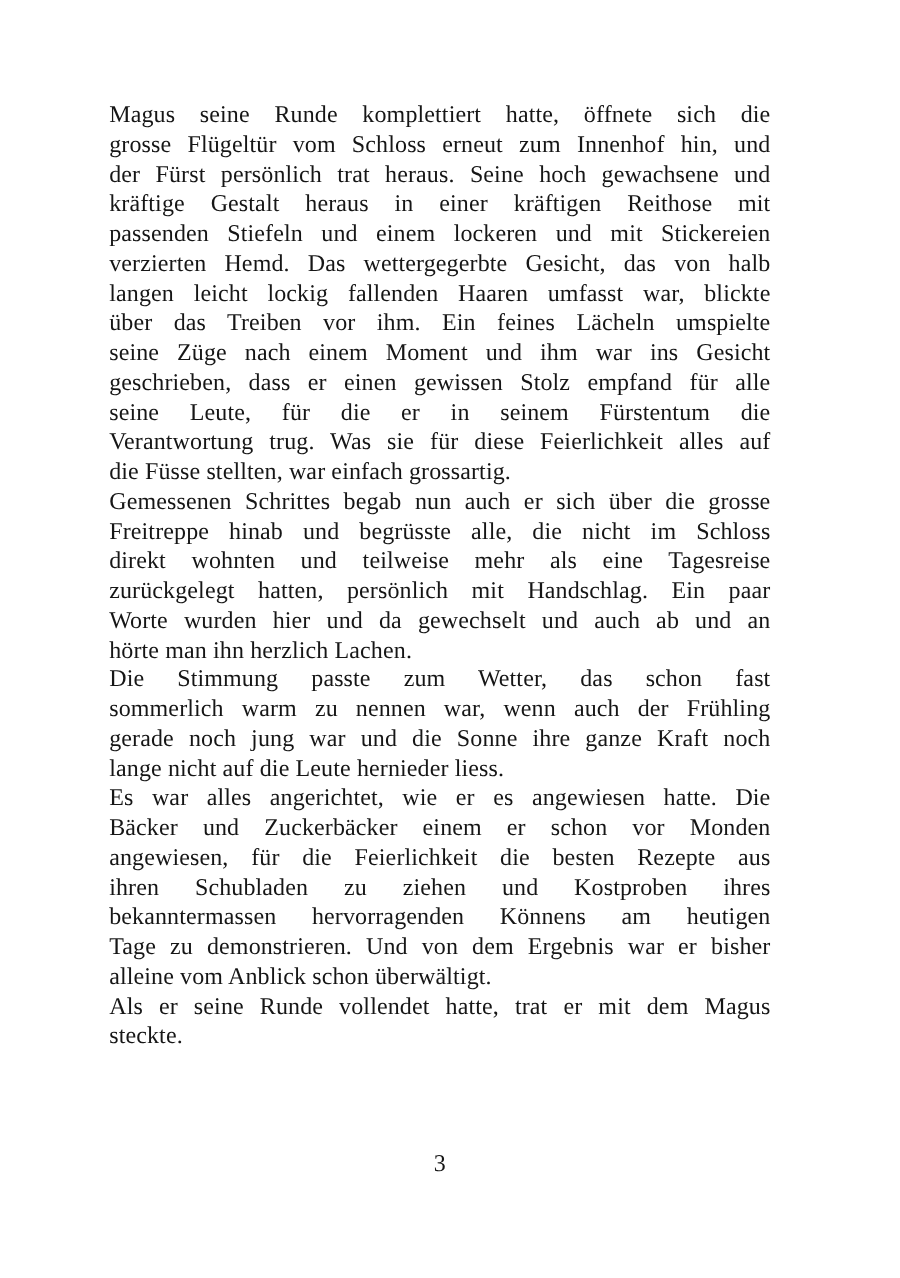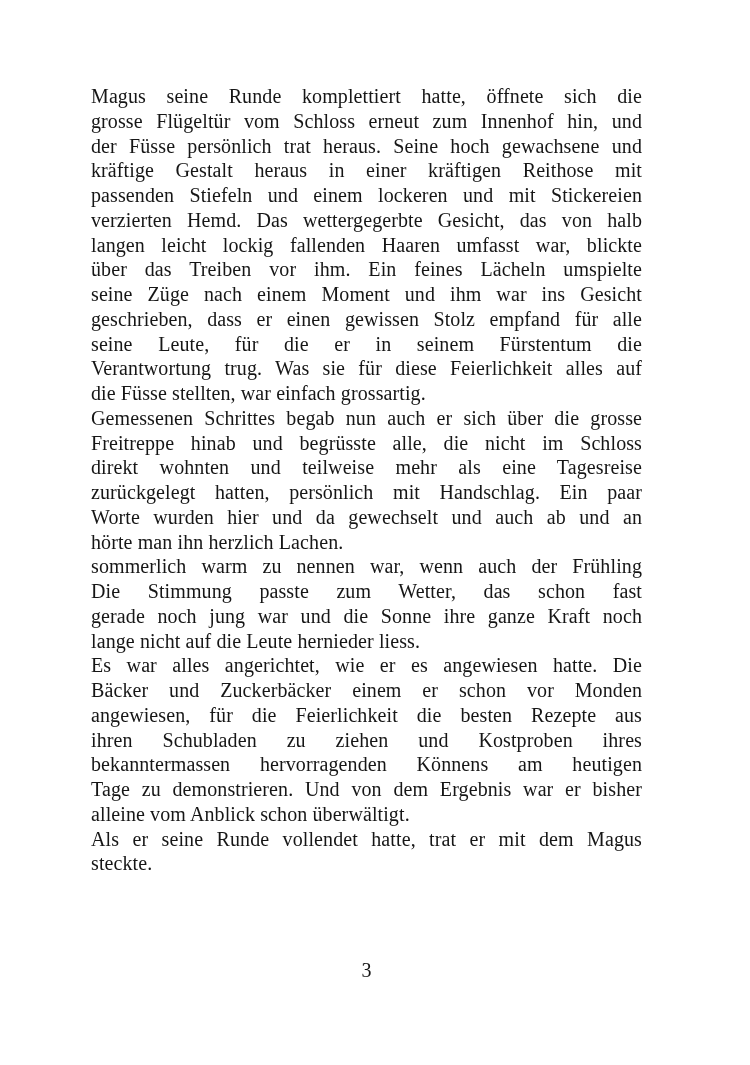--- a/index.html
+++ b/index.html
@@ -50,43 +50,43 @@
   }
 </style>
 </head>
 <body>
 
 <div class="page">
   <main class="text-block">
       <div class="paragraph">
         <div class="line">Magus seine Runde komplettiert hatte, öffnete sich die</div>
         <div class="line">grosse Flügeltür vom Schloss erneut zum Innenhof hin, und</div>
-        <div class="line">der Füsse persönlich trat heraus. Seine hoch gewachsene und</div>
+        <div class="line">der Fürst persönlich trat heraus. Seine hoch gewachsene und</div>
         <div class="line">kräftige Gestalt heraus in einer kräftigen Reithose mit</div>
         <div class="line">passenden Stiefeln und einem lockeren und mit Stickereien</div>
         <div class="line">verzierten Hemd. Das wettergegerbte Gesicht, das von halb</div>
         <div class="line">langen leicht lockig fallenden Haaren umfasst war, blickte</div>
         <div class="line">über das Treiben vor ihm. Ein feines Lächeln umspielte</div>
         <div class="line">seine Züge nach einem Moment und ihm war ins Gesicht</div>
         <div class="line">geschrieben, dass er einen gewissen Stolz empfand für alle</div>
         <div class="line">seine Leute, für die er in seinem Fürstentum die</div>
         <div class="line">Verantwortung trug. Was sie für diese Feierlichkeit alles auf</div>
         <div class="line last">die Füsse stellten, war einfach grossartig.</div>
       </div>
       <div class="paragraph">
         <div class="line">Gemessenen Schrittes begab nun auch er sich über die grosse</div>
         <div class="line">Freitreppe hinab und begrüsste alle, die nicht im Schloss</div>
         <div class="line">direkt wohnten und teilweise mehr als eine Tagesreise</div>
         <div class="line">zurückgelegt hatten, persönlich mit Handschlag. Ein paar</div>
         <div class="line">Worte wurden hier und da gewechselt und auch ab und an</div>
         <div class="line last">hörte man ihn herzlich Lachen.</div>
       </div>
       <div class="paragraph">
+        <div class="line">Die Stimmung passte zum Wetter, das schon fast</div>
         <div class="line">sommerlich warm zu nennen war, wenn auch der Frühling</div>
-        <div class="line">Die Stimmung passte zum Wetter, das schon fast</div>
         <div class="line">gerade noch jung war und die Sonne ihre ganze Kraft noch</div>
         <div class="line last">lange nicht auf die Leute hernieder liess.</div>
       </div>
       <div class="paragraph">
         <div class="line">Es war alles angerichtet, wie er es angewiesen hatte. Die</div>
         <div class="line">Bäcker und Zuckerbäcker einem er schon vor Monden</div>
         <div class="line">angewiesen, für die Feierlichkeit die besten Rezepte aus</div>
         <div class="line">ihren Schubladen zu ziehen und Kostproben ihres</div>
         <div class="line">bekanntermassen hervorragenden Könnens am heutigen</div>
         <div class="line">Tage zu demonstrieren. Und von dem Ergebnis war er bisher</div>

